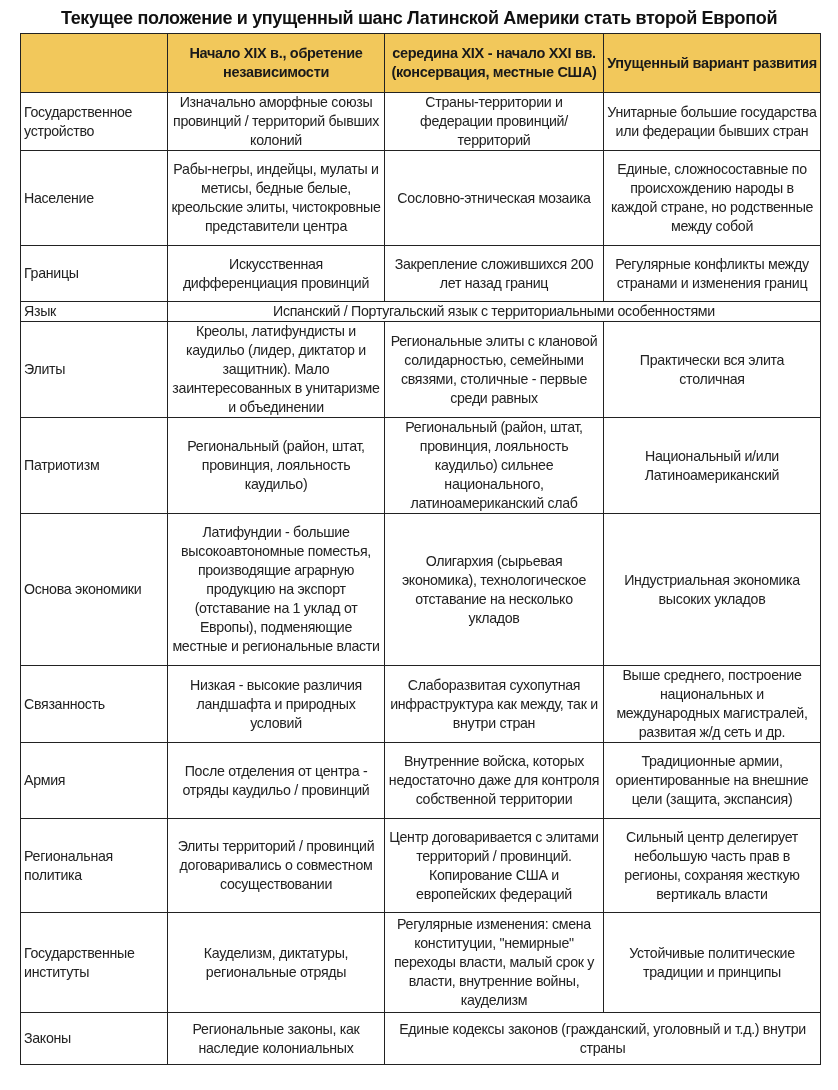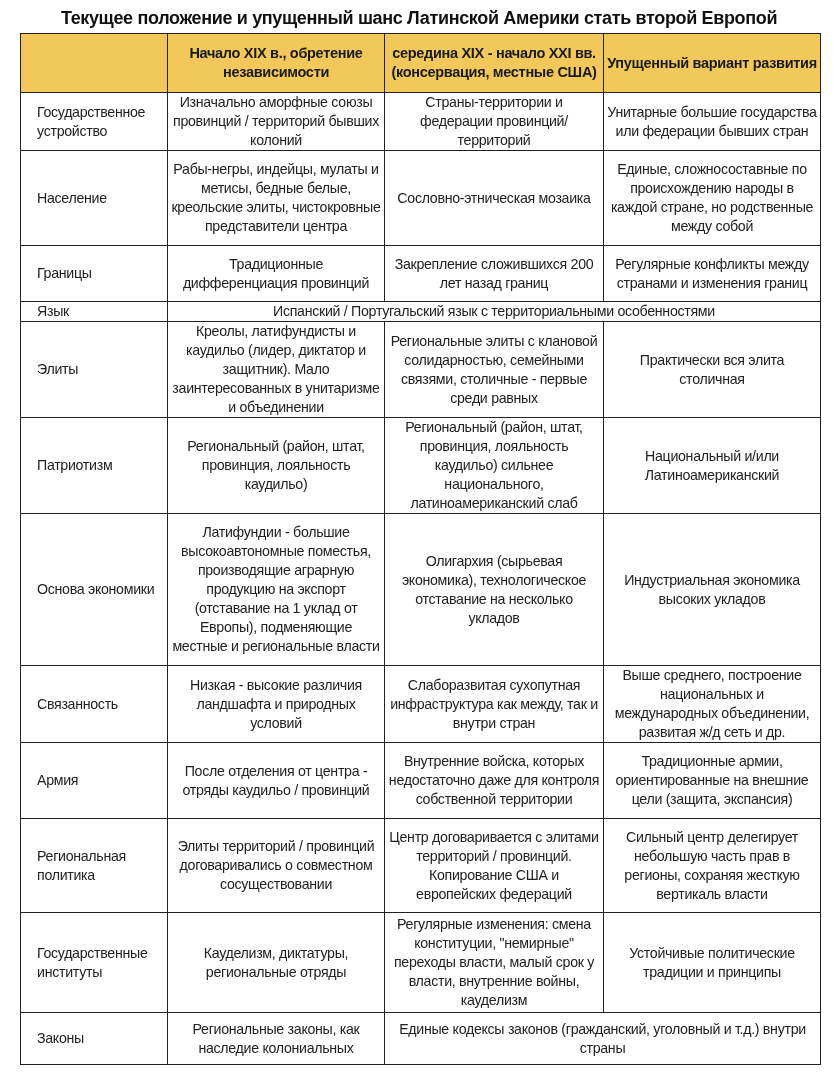--- a/index.html
+++ b/index.html
@@ -7,21 +7,21 @@
          font-family:"Liberation Sans", sans-serif; color:#222; }
   .title { position:absolute; left:0; top:8px; width:838px; text-align:center;
            font-family:"Liberation Sans", sans-serif; font-weight:bold; font-size:18px;
            color:#111; letter-spacing:-0.35px; white-space:nowrap; }
   table { position:absolute; left:20px; top:33px; width:800px; border-collapse:collapse;
           table-layout:fixed;border-radius:27px; }
   td, th { border:1.2px solid #222; padding:0 3px; font-size:14.2px; line-height:19px;
            text-align:center; vertical-align:middle; font-weight:normal; color:#222;
            letter-spacing:-0.3px; }
   th { background:#f2c85b; font-weight:bold; font-size:14.5px; color:#1a1a1a; }
-  td.label { text-align:left; padding-left:16px; }
+  td.label { text-align:left; padding-left:3px; }
   col.c0 { width:147px; }
   col.c1 { width:217px; }
   col.c2 { width:219px; }
   col.c3 { width:217px; }
 </style>
 </head>
 <body>
 
 <div class="title">Текущее положение и упущенный шанс Латинской Америки стать второй Европой</div>
 
@@ -49,21 +49,21 @@
 
   <tr style="height:95px;">
     <td class="label">Население</td>
     <td>Рабы-негры, индейцы, мулаты и метисы, бедные белые, креольские элиты, чистокровные представители центра</td>
     <td>Сословно-этническая мозаика</td>
     <td>Единые, сложносоставные по происхождению народы в каждой стране, но родственные между собой</td>
   </tr>
 
   <tr style="height:56px;">
     <td class="label">Границы</td>
-    <td>Традиционные дифференциация провинций</td>
+    <td>Искусственная дифференциация провинций</td>
     <td>Закрепление сложившихся 200 лет назад границ</td>
     <td>Регулярные конфликты между странами и изменения границ</td>
   </tr>
 
   <tr style="height:20px;">
     <td class="label">Язык</td>
     <td colspan="3">Испанский / Португальский язык с территориальными особенностями</td>
   </tr>
 
 
@@ -85,21 +85,21 @@
     <td class="label">Основа экономики</td>
     <td>Латифундии - большие высокоавтономные поместья, производящие аграрную продукцию на экспорт (отставание на 1 уклад от Европы), подменяющие местные и региональные власти</td>
     <td>Олигархия (сырьевая экономика), технологическое отставание на несколько укладов</td>
     <td>Индустриальная экономика высоких укладов</td>
   </tr>
 
   <tr style="height:77px;">
     <td class="label">Связанность</td>
     <td>Низкая - высокие различия ландшафта и природных условий</td>
     <td>Слаборазвитая сухопутная инфраструктура как между, так и внутри стран</td>
-    <td>Выше среднего, построение национальных и международных объединении, развитая ж/д сеть и др.</td>
+    <td>Выше среднего, построение национальных и международных магистралей, развитая ж/д сеть и др.</td>
   </tr>
 
   <tr style="height:76px;">
     <td class="label">Армия</td>
     <td>После отделения от центра - отряды каудильо / провинций</td>
     <td>Внутренние войска, которых недостаточно даже для контроля собственной территории</td>
     <td>Традиционные армии, ориентированные на внешние цели (защита, экспансия)</td>
   </tr>
 
   <tr style="height:94px;">

